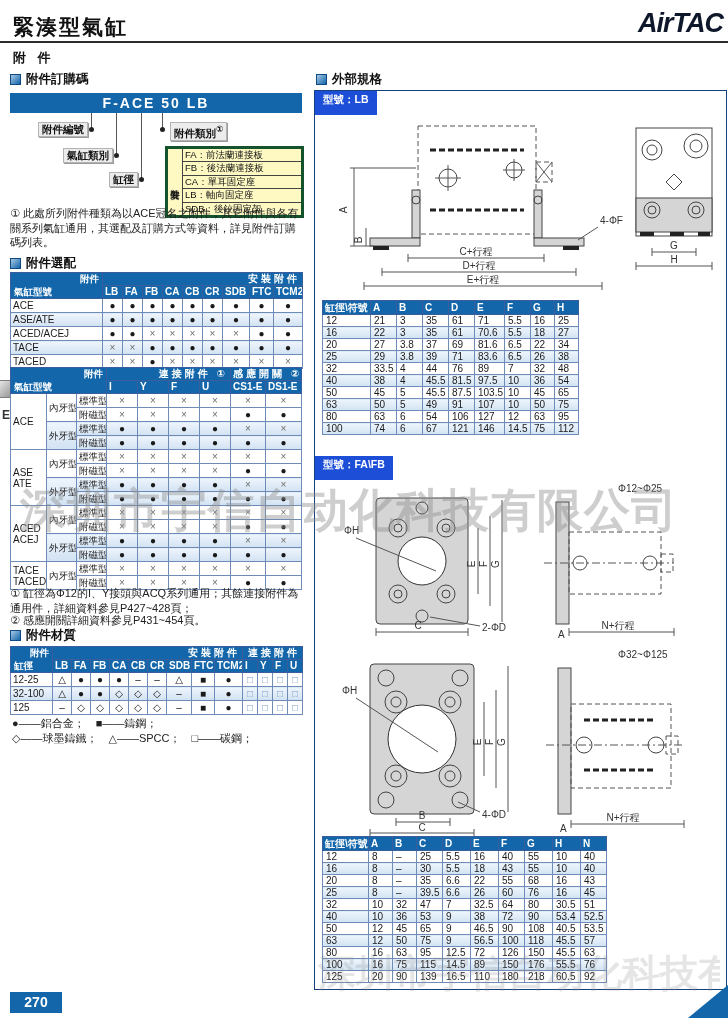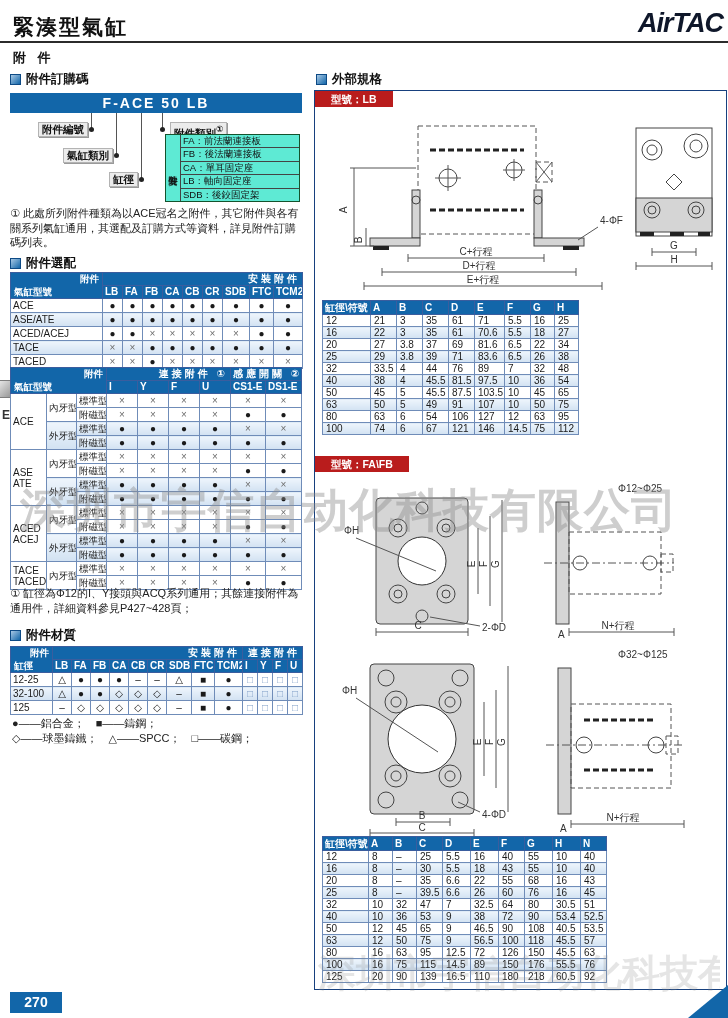--- a/index.html
+++ b/index.html
@@ -14,21 +14,21 @@
   .sec-h{display:flex;align-items:center;gap:5px;font-size:12.5px;font-weight:bold;color:#111}
   .sec-h .sqi{width:9px;height:9px;background:linear-gradient(135deg,#a8c8e4,#1266a9);border:1px solid #0d4a85}
   
   .codebar{left:10px;top:93px;width:292px;height:20px;background:#1266a9;color:#fff;
            font-weight:bold;font-size:14px;text-align:center;line-height:20px;letter-spacing:2px}
   .diagram{left:10px;top:113px;width:292px;height:92px}
   .vline{position:absolute;width:1px;background:#555;top:0}
   .dot{position:absolute;width:5px;height:5px;background:#222;border-radius:50%}
   .lbl{position:absolute;font-size:10.5px;font-weight:bold;background:#ececec;border:1px solid #b3b3b3;
        box-shadow:1px 1px 0 #9a9a9a;padding:0 3px;line-height:13px;color:#111;white-space:nowrap}
-  .catbox{position:absolute;left:155px;top:21px;width:133px;border:1px solid #14532d;display:flex;background:#5eead4}
+  .catbox{position:absolute;left:155px;top:33px;width:133px;border:3px solid #14532d;display:flex;background:#fef9c3}
   .catside{width:14px;border-right:1px solid #444;writing-mode:vertical-rl;text-orientation:upright;
            font-size:9.5px;line-height:14px;text-align:center;padding:2px 0;color:#111}
   .catrows{flex:1}
   .catrow{font-size:9.5px;line-height:12.4px;border-bottom:1px solid #444;padding-left:2px;white-space:nowrap;color:#111}
   .catrow:last-child{border-bottom:none}
   .note{font-size:11px;line-height:1.32;color:#222}
   
   table{border-collapse:collapse;table-layout:fixed}
   .dt{border:1.5px solid #17407e}
   .dt th{background:#1266a9;color:#fff;font-weight:bold;font-size:10px;border:1px solid #3a5d9e;
@@ -45,22 +45,22 @@
   .sym.sq{color:#7f9ec7}
   .corner{position:relative;padding:0;
     background-color:#1266a9;
     background-image:linear-gradient(to bottom right,transparent calc(50% - 0.8px),#dfe8f2 calc(50% - 0.8px),#dfe8f2 calc(50% + 0.8px),transparent calc(50% + 0.8px));}
   .corner .ct{position:absolute;top:0;right:3px;font-size:9.5px;color:#fff}
   .corner .cb{position:absolute;bottom:0;left:3px;font-size:9.5px;color:#fff}
   .numtab td{height:11px;line-height:11px;font-size:10px;padding:0 3px}
   .numtab th{height:13px;line-height:13px}
   
   .frame{left:314px;top:90px;width:411px;height:898px;border:1px solid #17407e}
-  .tab{position:absolute;background:#b91c1c;color:#fff;font-size:10.5px;font-weight:bold;
-       line-height:16px;height:16px;padding:0 16px;white-space:nowrap}
+  .tab{position:absolute;background:#1d4ed8;color:#fff;font-size:10.5px;font-weight:bold;
+       line-height:16px;height:24px;padding:0 8px;white-space:nowrap}
   svg text{font-family:"Liberation Sans","DejaVu Sans",sans-serif;font-size:10px;fill:#333}
   svg .dash{fill:none;stroke:#555;stroke-width:1;stroke-dasharray:5,3}
   svg .sol{fill:none;stroke:#444;stroke-width:1}
   svg .grey{fill:#d5d5d5;stroke:#444;stroke-width:1}
   svg .dim{stroke:#555;stroke-width:1}
   svg .bolddash{stroke:#222;stroke-width:3;stroke-dasharray:6,3}
   svg .hatch{fill:#222}
   
   .pagenum{left:10px;top:992px;width:52px;height:21px;background:#1266a9;color:#fff;
            font-weight:bold;font-size:14px;text-align:center;line-height:21px}
@@ -389,20 +389,21 @@
           <td class="c"><span class="sym x">×</span></td>
           <td class="c"><span class="sym x">×</span></td>
           <td class="c"><span class="sym x">×</span></td>
           <td class="c"><span class="sym">●</span></td>
           <td class="c"><span class="sym">●</span></td>
         </tr>
       </tbody>
     </table>
 
   <div class="abs note" style="left:10px;top:586px;width:296px">① 缸徑為Φ12的I、Y接頭與ACQ系列通用；其餘連接附件為通用件，詳細資料參見P427~428頁；</div>
+  <div class="abs note" style="left:10px;top:613px;width:296px">② 感應開關詳細資料參見P431~454頁。</div>
 
   <div class="abs sec-h" style="left:10px;top:627px">
     <span class="sqi"></span>
     <span>附件材質</span>
   </div>
 
   <table class="abs dt" id="t3" style="left:10px;top:646px;width:292px">
       <colgroup>
         <col style="width: 42px;">
         <col style="width: 19px;">

